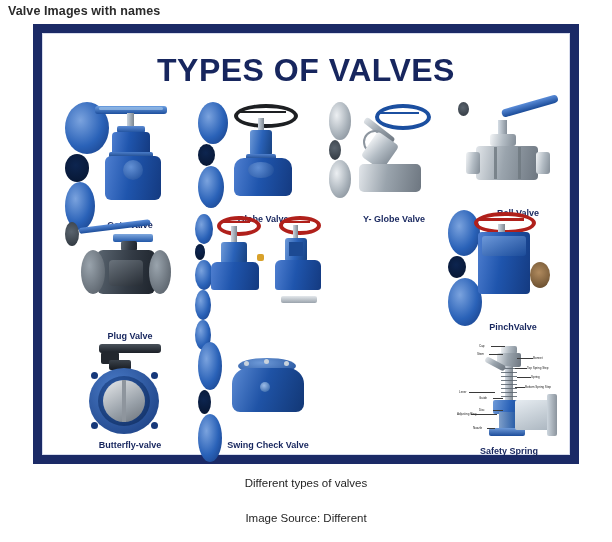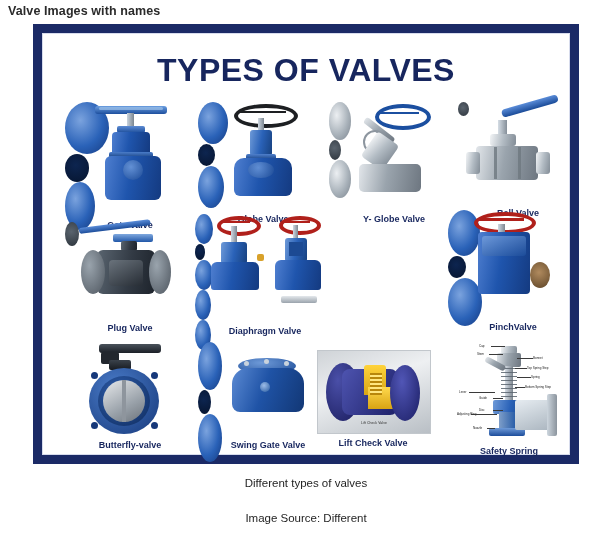--- a/index.html
+++ b/index.html
@@ -211,21 +211,21 @@
           <div class="pc" style="left:48px;top:12px;width:40px;height:8px;background:linear-gradient(180deg,#7fa8de,#2157a8);border-radius:2px;"></div>
           <div class="pc body-dark" style="left:56px;top:19px;width:16px;height:10px;border-radius:2px;"></div>
 
           <div class="pc body-dark" style="left:32px;top:28px;width:58px;height:44px;border-radius:6px;"></div>
           <div class="pc" style="left:44px;top:38px;width:34px;height:26px;border-radius:4px;background:linear-gradient(150deg,#6a737c,#262c34);"></div>
 
           <div class="pc rd" style="left:16px;top:28px;width:24px;height:44px;background:radial-gradient(ellipse at 35% 35%,#9aa4ad,#4e565f);"></div>
           <div class="bore-steel" style="left:21px;top:38px;width:14px;height:24px;"></div>
           <div class="pc rd" style="left:84px;top:28px;width:22px;height:44px;background:radial-gradient(ellipse at 35% 35%,#9aa4ad,#4e565f);"></div>
         </div>
-        <div class="vlabel" style="top:101px;text-align:center;">Plug Valve</div>
+        <div class="vlabel" style="top:109px;text-align:center;">Plug Valve</div>
       </div>
 
       <div class="cell" style="left:152px;top:112px;width:140px;height:140px;">
         <div class="art" style="width:140px;height:106px;">
 
           <div class="pc handwheel-ring red" style="left:22px;top:2px;width:36px;height:12px;border-radius:50%;"></div>
           <div class="pc spoke red" style="left:25px;top:7px;width:30px;height:2px;"></div>
           <div class="pc" style="left:36px;top:12px;width:6px;height:18px;background:linear-gradient(90deg,#cfd8e2,#7d8791);"></div>
           <div class="pc body-blue2" style="left:26px;top:28px;width:26px;height:22px;border-radius:3px;"></div>
           <div class="pc body-blue" style="left:16px;top:48px;width:48px;height:28px;border-radius:6px 6px 3px 3px;"></div>
@@ -237,21 +237,20 @@
           <div class="pc handwheel-ring red" style="left:84px;top:2px;width:34px;height:11px;border-radius:50%;"></div>
           <div class="pc spoke red" style="left:87px;top:7px;width:28px;height:2px;"></div>
           <div class="pc" style="left:98px;top:11px;width:5px;height:16px;background:linear-gradient(90deg,#cfd8e2,#7d8791);"></div>
           <div class="pc body-blue2" style="left:90px;top:24px;width:22px;height:24px;border-radius:3px;"></div>
           <div class="pc" style="left:94px;top:28px;width:14px;height:14px;background:#1c4a93;"></div>
           <div class="pc body-blue" style="left:80px;top:46px;width:46px;height:30px;border-radius:6px 6px 3px 3px;"></div>
           <div class="flange" style="left:70px;top:52px;width:16px;height:30px;"></div>
           <div class="flange" style="left:120px;top:52px;width:16px;height:30px;"></div>
           <div class="pc" style="left:86px;top:82px;width:36px;height:7px;background:linear-gradient(180deg,#e4e8ec,#9aa3ac);border-radius:2px;"></div>
         </div>
-        <div class="vlabel" style="top:112px;">Diaphragm Valve</div>
       </div>
 
 
       <div class="cell" style="left:405px;top:108px;width:130px;height:144px;">
         <div class="art" style="width:130px;height:110px;">
           <div class="pc handwheel-ring red" style="left:26px;top:2px;width:54px;height:14px;border-radius:50%;"></div>
           <div class="pc spoke red" style="left:30px;top:8px;width:46px;height:3px;"></div>
           <div class="pc" style="left:50px;top:14px;width:7px;height:10px;background:linear-gradient(90deg,#cfd8e2,#7d8791);"></div>
 
           <div class="pc body-blue" style="left:30px;top:22px;width:52px;height:62px;border-radius:4px;"></div>
@@ -293,35 +292,23 @@
           <div class="pc rd" style="left:66px;top:17px;width:5px;height:5px;background:#c9d3dd;"></div>
           <div class="pc rd" style="left:86px;top:19px;width:5px;height:5px;background:#c9d3dd;"></div>
 
           <div class="pc" style="left:34px;top:26px;width:72px;height:44px;border-radius:16px 16px 8px 8px;background:linear-gradient(110deg,#5b8ad3 0%,#1f53a6 45%,#123775 100%);"></div>
           <div class="pc rd" style="left:62px;top:40px;width:10px;height:10px;background:radial-gradient(circle at 40% 35%,#9dbde8,#24589f);"></div>
 
           <div class="flange" style="left:18px;top:30px;width:24px;height:48px;"></div>
           <div class="bore" style="left:24px;top:42px;width:13px;height:24px;"></div>
           <div class="flange" style="left:98px;top:30px;width:24px;height:48px;"></div>
         </div>
-        <div class="vlabel" style="top:98px;">Swing Gate Valve</div>
-      </div>
-
-      <div class="cell" style="left:268px;top:248px;width:140px;height:120px;">
-        <div class="photo-box" style="left:6px;top:0px;width:112px;height:82px;">
-          <div class="pc rd" style="left:8px;top:12px;width:34px;height:58px;background:radial-gradient(ellipse at 35% 30%,#4a4fa8,#181a5a);"></div>
-          <div class="pc" style="left:24px;top:18px;width:56px;height:46px;background:linear-gradient(120deg,#4e54b0,#1d2068);border-radius:8px;"></div>
-          <div class="pc" style="left:46px;top:14px;width:22px;height:30px;background:linear-gradient(180deg,#ffd33a,#d9a516);border-radius:3px 3px 0 0;"></div>
-          <div class="pc" style="left:50px;top:36px;width:40px;height:22px;background:linear-gradient(180deg,#ffd94d,#d8a313);border-radius:0 14px 14px 0;"></div>
-          <div class="pc" style="left:52px;top:22px;width:12px;height:22px;background:repeating-linear-gradient(180deg,#b8860b 0px,#b8860b 2px,#ffe680 2px,#ffe680 4px);"></div>
-          <div class="pc rd" style="left:72px;top:14px;width:30px;height:56px;background:radial-gradient(ellipse at 40% 30%,#5156b6,#1a1d63);"></div>
-          <div class="photo-cap" style="top:70px;">Lift Check Valve</div>
-        </div>
-        <div class="vlabel" style="top:88px;width:124px;">Lift Check Valve</div>
-      </div>
+        <div class="vlabel" style="top:98px;">Swing Check Valve</div>
+      </div>
+
 
       <div class="cell" style="left:400px;top:240px;width:140px;height:128px;">
         <div class="photo-box" style="left:10px;top:0px;width:112px;height:96px;background:#ffffff;border:none;">
 
           <div class="pc body-steel2" style="left:48px;top:4px;width:16px;height:8px;border-radius:2px;"></div>
           <div class="pc body-steel" style="left:44px;top:11px;width:24px;height:14px;border-radius:2px;"></div>
           <div class="pc" style="left:52px;top:24px;width:8px;height:36px;background:linear-gradient(90deg,#d7dee6,#7d868f);"></div>
           <div class="pc" style="left:48px;top:26px;width:16px;height:32px;background:repeating-linear-gradient(180deg,rgba(90,100,110,.85) 0px,rgba(90,100,110,.85) 1.5px,transparent 1.5px,transparent 4px);"></div>
           <div class="pc body-steel" style="left:30px;top:24px;width:22px;height:6px;border-radius:3px;transform:rotate(28deg);transform-origin:right center;"></div>
           <div class="pc body-blue2" style="left:40px;top:58px;width:34px;height:14px;border-radius:2px;"></div>

